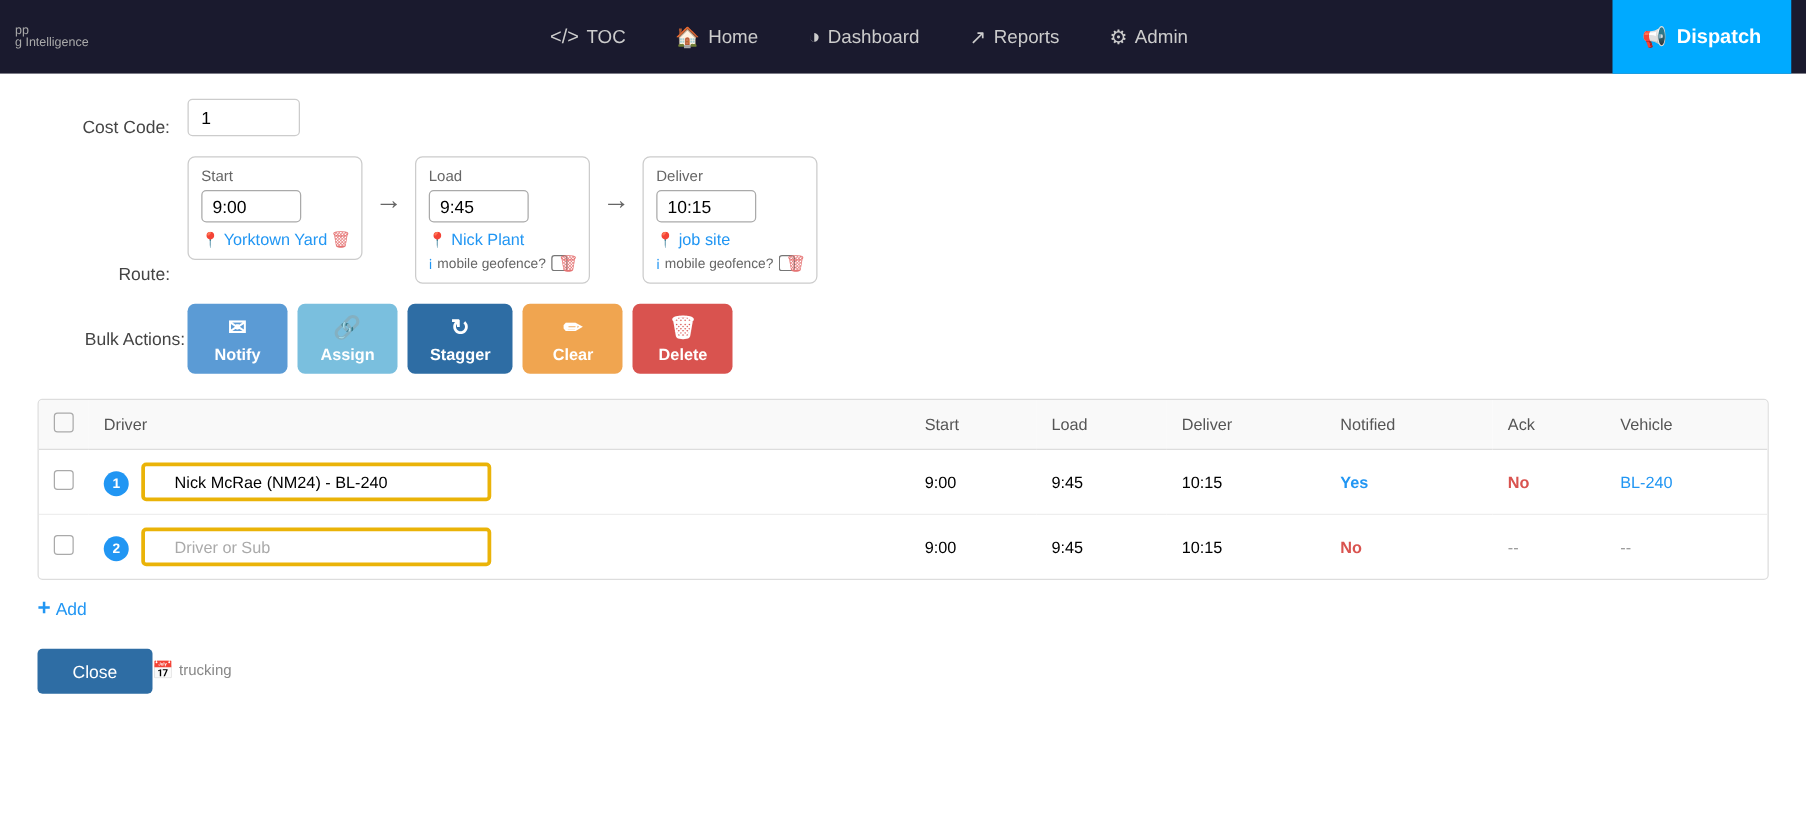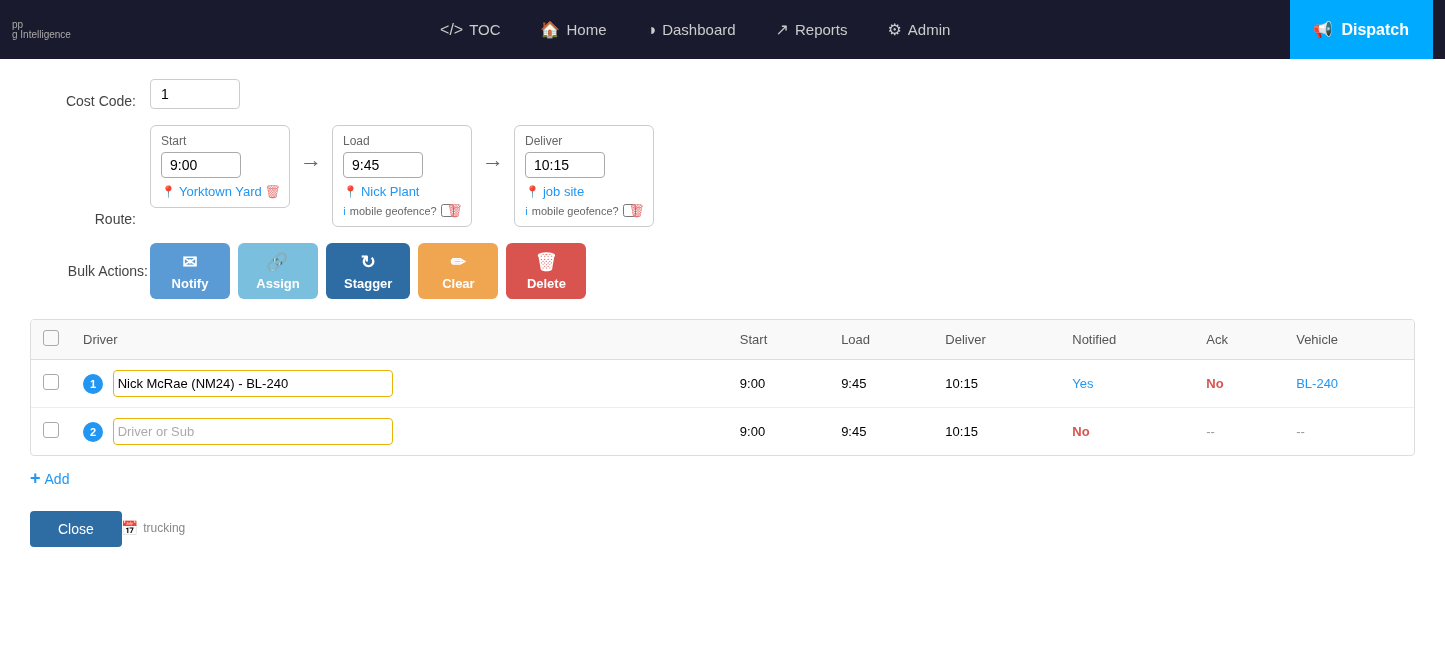--- a/index.html
+++ b/index.html
@@ -217,28 +217,28 @@
       height: 20px;
       border-radius: 50%;
       color: #fff;
       font-size: 11px;
       font-weight: bold;
       margin-right: 6px;
     }
     .badge-1 { background: #2196F3; }
     .badge-2 { background: #2196F3; }
     .driver-input {
-      border: 1px solid #eab308;
+      border: 3px solid #eab308;
       border-radius: 4px;
-      padding: 5px 4px;
+      padding: 5px 24px;
       font-size: 13px;
       width: 280px;
     }
     .driver-input::placeholder { color: #aaa; }
-    .status-yes { color: #2196F3; font-weight: normal; }
+    .status-yes { color: #2196F3; font-weight: bold; }
     .status-no { color: #d9534f; font-weight: bold; }
     .status-vehicle { color: #2196F3; }
     .status-dash { color: #999; }
     .checkbox-cell { width: 36px; }
     .check-sq {
       width: 16px; height: 16px;
       border: 1px solid #aaa;
       border-radius: 3px;
       display: inline-block;
     }

